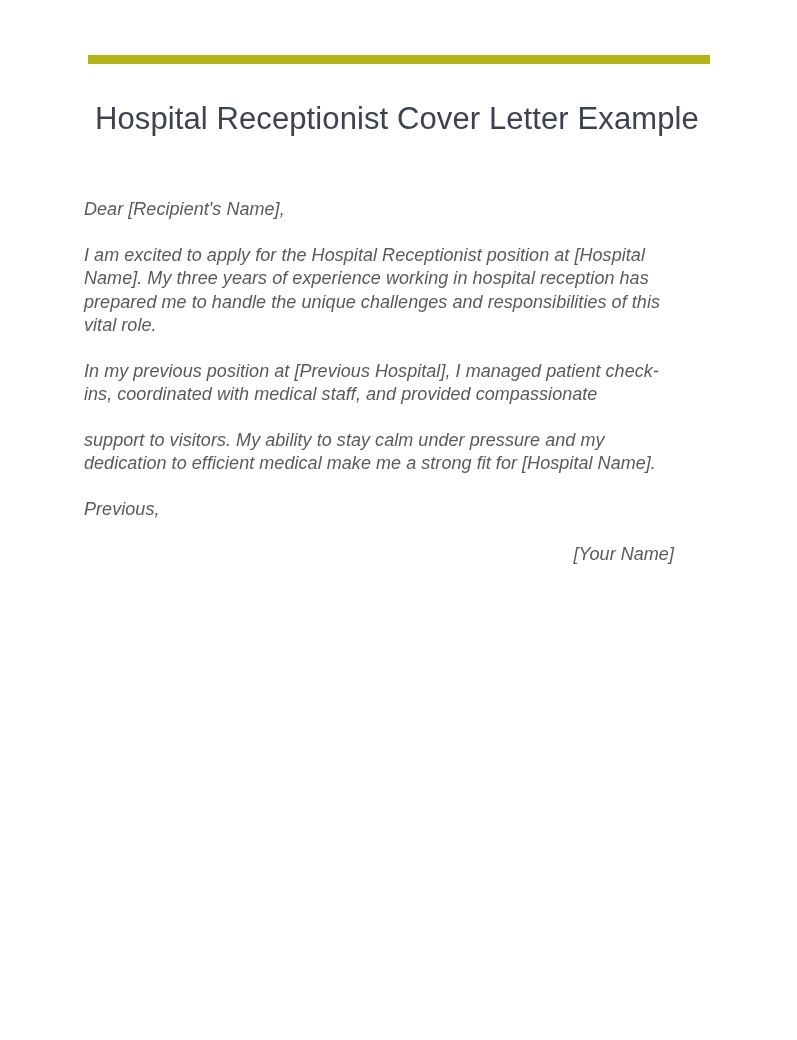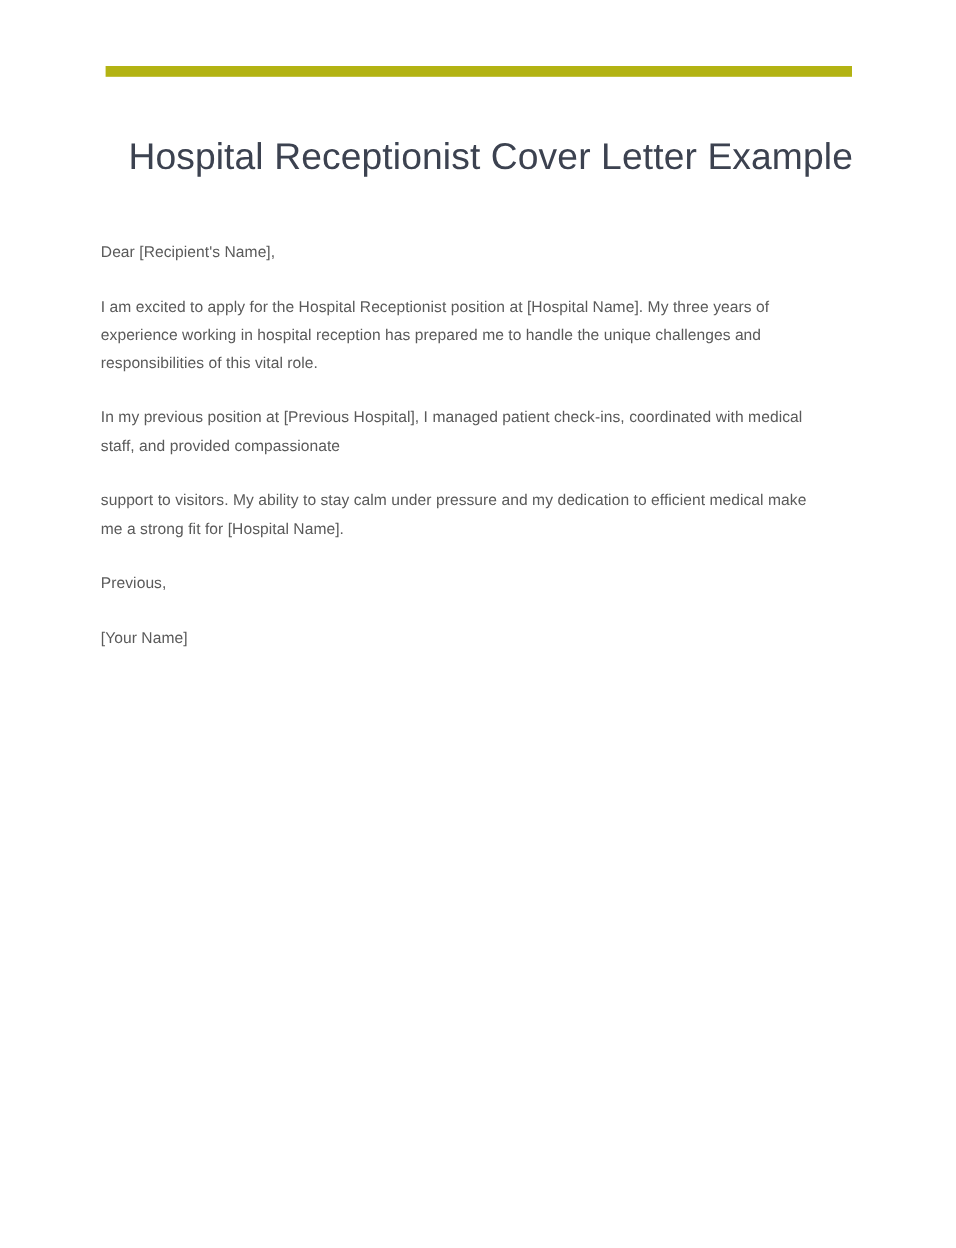--- a/index.html
+++ b/index.html
@@ -26,46 +26,48 @@
     top: 55px;
     width: 622px;
     height: 9px;
     background: #b3b313;
   }
   .doc-title {
     position: absolute;
     left: 95px;
     top: 100px;
     width: 640px;
-    margin: 12px;
+    margin: 0;
     font-family: "Liberation Sans", sans-serif;
     font-size: 31px;
     font-weight: 400;
     line-height: 38px;
     letter-spacing: 0.1px;
     color: #3c4250;
     white-space: nowrap;
   }
   .letter-body {
     position: absolute;
     left: 84px;
     top: 198px;
     width: 590px;
   }
   .letter-para {
     margin: 0 0 22px 0;
     font-family: "Liberation Sans", sans-serif;
-    font-size: 13px;
+    font-size: 18px;
     line-height: 23.5px;
     color: #5a5a5a;
     text-align: left;
     letter-spacing: 0.05px;
+    font-style: italic;
   }
   .letter-para:last-child {
     margin-bottom: 0;
+    text-align: right;
   }
 </style>
 </head>
 <body>
 
 <div class="page">
 
   <div class="accent-bar"></div>
 
   <h1 class="doc-title">Hospital Receptionist Cover Letter Example</h1>

